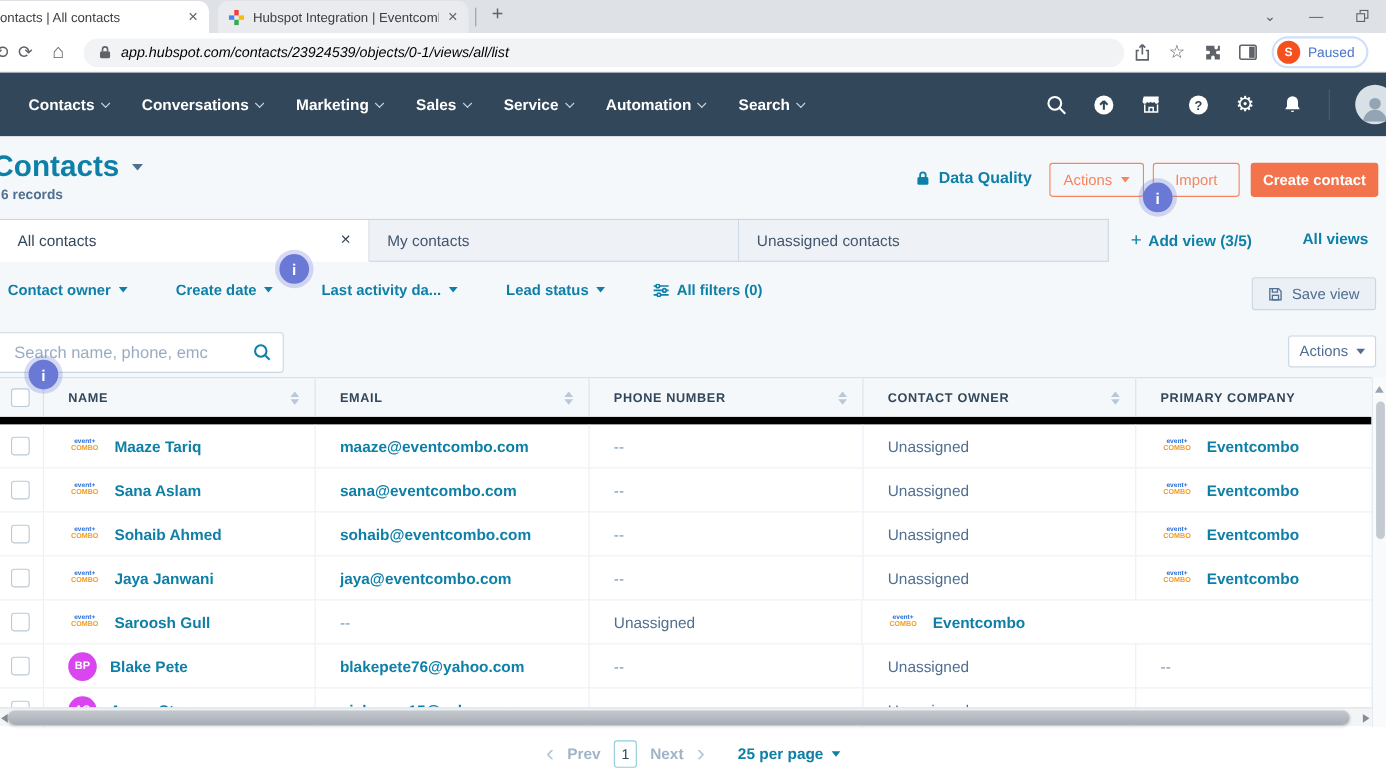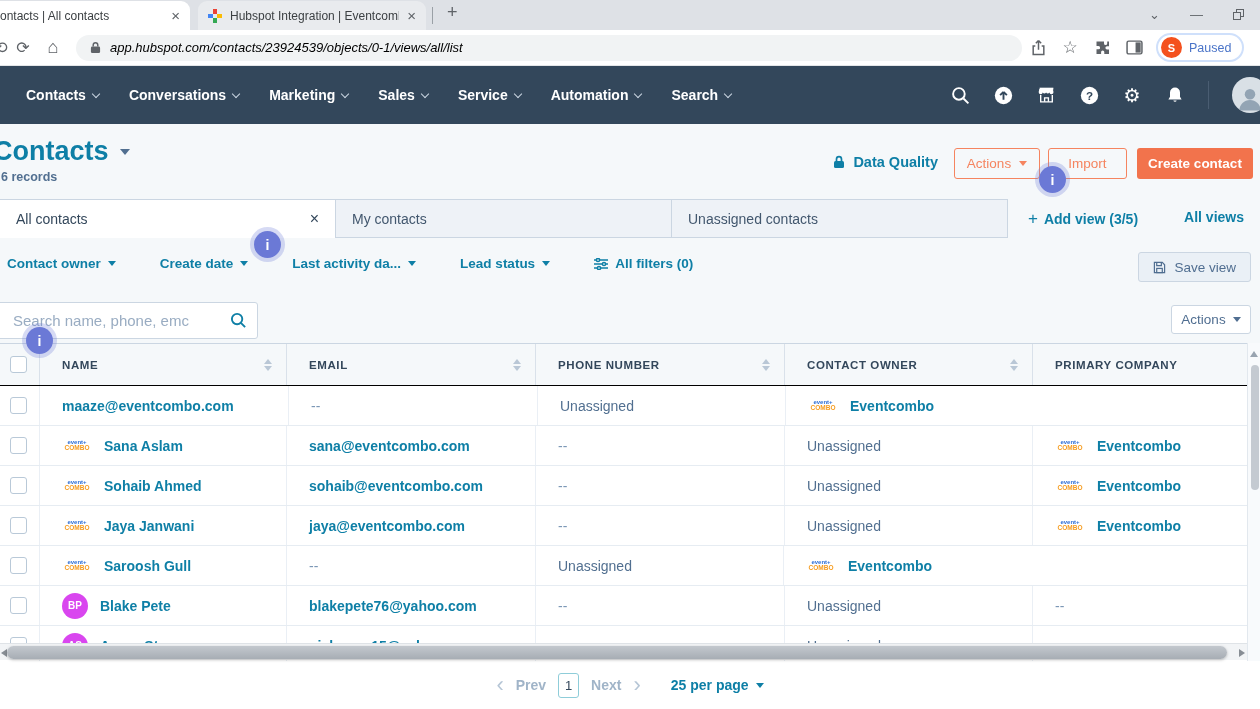--- a/index.html
+++ b/index.html
@@ -106,21 +106,21 @@
   .searchbox input::placeholder { color:#99acc2; }
   .btn-actions2 { position:absolute; right:9px; top:181px; height:29px; width:80px; background:#fff;
                   border:1px solid #cbd6e2; border-radius:3px; color:#506e91; font-size:13.5px;
                   display:flex; align-items:center; justify-content:center; gap:7px; cursor:pointer; }
   .tri-g { border-top-color:#506e91; border-left-width:4px; border-right-width:4px; border-top-width:5px; }
 
   
   .tablewrap { position:absolute; left:0; top:219px; right:13px; height:318px; overflow:hidden;
                background:#fff; border-top:1px solid #cbd6e2; }
   .tr { display:flex; height:40px; border-bottom:1px solid #e6ecf2; background:#fff; }
-  .thead-row { height:42px; background:#f5f8fa; border-bottom:1px solid #000000; }
+  .thead-row { height:42px; background:#f5f8fa; border-bottom:7px solid #000000; }
   .td { height:100%; display:flex; align-items:center; padding-left:22px; border-right:1px solid #eaeff5; }
   .thead-row .td { border-right:1px solid #d9e1ea; }
   .c-check { width:40px; padding-left:10px; }
   .c-name { width:247px; }
   .c-email { width:249px; }
   .c-phone { width:249px; }
   .c-owner { width:248px; }
   .c-company { flex:1; border-right:none !important; }
   .checkbox { width:17px; height:17px; border:1px solid #b9c9d8; border-radius:3px; background:#fff; cursor:pointer; }
   .th-label { font-size:11.5px; font-weight:700; color:#33475b; letter-spacing:0.6px; }
@@ -481,20 +481,28 @@
 
             </div>
           </div>
       </div>
       <div>
 
           <div class="tr">
             <div class="td c-check">
               <span class="checkbox"></span>
             </div>
+            <div class="td c-name">
+              <span class="ec-logo">
+                <span class="ec1">event+</span>
+                <span class="ec2">COMBO</span>
+              </span>
+
+              <span class="cname">Maaze Tariq</span>
+            </div>
             <div class="td c-email">
               <span class="cemail">maaze@eventcombo.com</span>
             </div>
             <div class="td c-phone">
               <span class="dashv">--</span>
             </div>
             <div class="td c-owner">
               <span class="ownerv">Unassigned</span>
             </div>
             <div class="td c-company">

